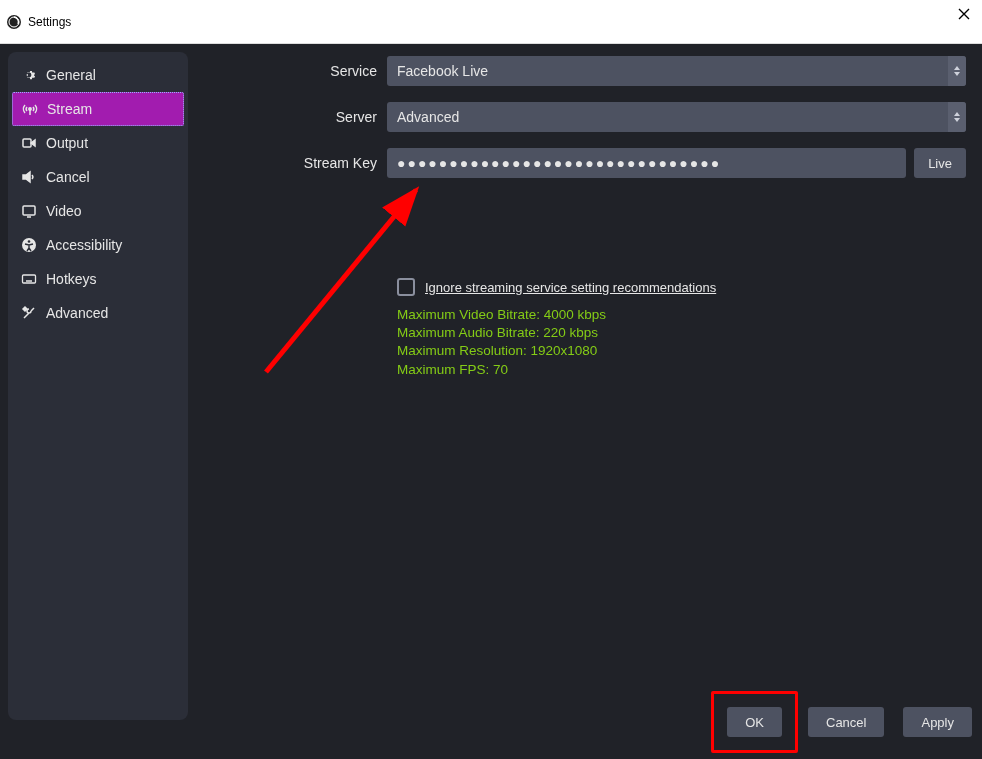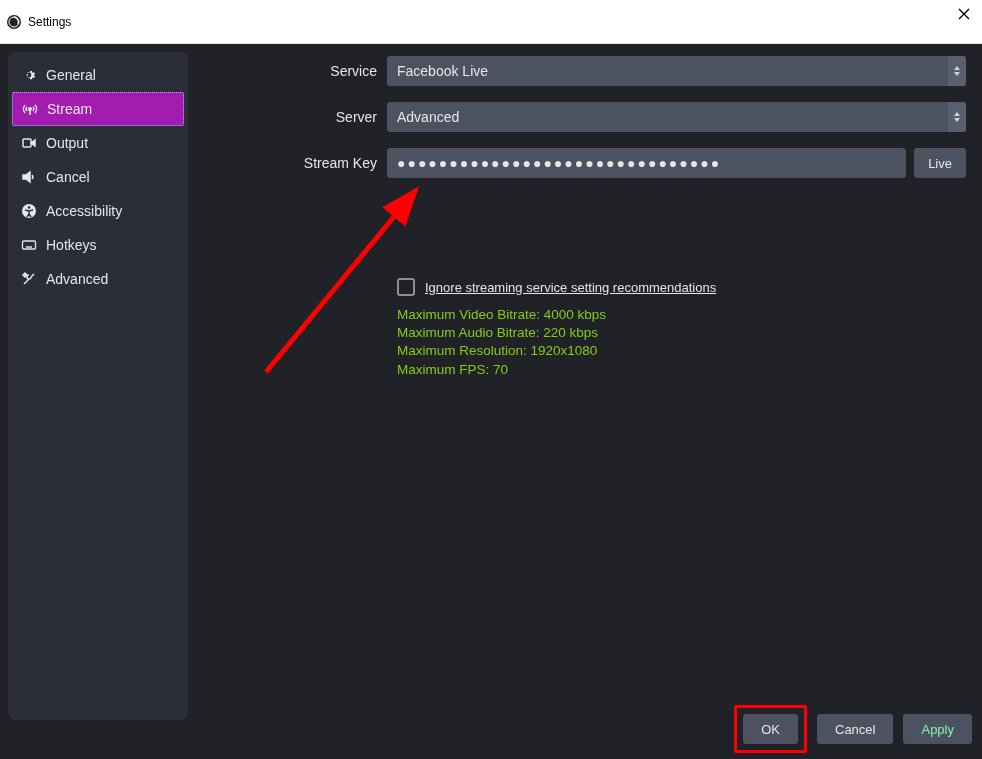--- a/index.html
+++ b/index.html
@@ -185,24 +185,24 @@
   
   .footer {
     position: absolute;
     bottom: 6px;
     right: 10px;
     display: flex;
     gap: 10px;
     align-items: center;
   }
   .footer .btn { height: 30px; padding: 0 18px; }
-  .footer .btn.disabled { color: #86efac; }
+  .footer .btn.disabled { color: #e5e5e5; margin-left: 9px; }
   .ok-highlight {
     border: 3px solid #ff0000;
-    padding: 6px;
+    padding: 13px;
     border-radius: 2px;
   }
 </style>
 </head>
 <body>
 
 <div class="titlebar">
   <span class="app-icon">
     <svg viewBox="0 0 16 16">
         <circle cx="8" cy="8" r="7" fill="#222"></circle>
@@ -252,20 +252,29 @@
       <span class="icon">
         <svg viewBox="0 0 16 16" fill="currentColor">
             <path d="M2 6v4h3l4 3V3L5 6H2zm9 0a3 3 0 010 4" fill="none" stroke="currentColor" stroke-width="1.5"></path>
             <path d="M2 6v4h3l4 3V3L5 6H2z"></path>
           </svg>
       </span>
       <span>Cancel</span>
     </div>
     <div class="sidebar-item">
       <span class="icon">
+        <svg viewBox="0 0 16 16" fill="none" stroke="currentColor" stroke-width="1.5">
+            <rect x="2" y="3" width="12" height="9" rx="1"></rect>
+            <path d="M6 14h4"></path>
+          </svg>
+      </span>
+      <span>Video</span>
+    </div>
+    <div class="sidebar-item">
+      <span class="icon">
         <svg viewBox="0 0 16 16" fill="currentColor">
             <circle cx="8" cy="8" r="7" fill="currentColor"></circle>
             <circle cx="8" cy="4.5" r="1.3" fill="#2b2e38"></circle>
             <path d="M4 7l4 1 4-1M8 8v3l-2 3M8 11l2 3" stroke="#2b2e38" stroke-width="1.4" fill="none"></path>
           </svg>
       </span>
       <span>Accessibility</span>
     </div>
     <div class="sidebar-item">
       <span class="icon">

